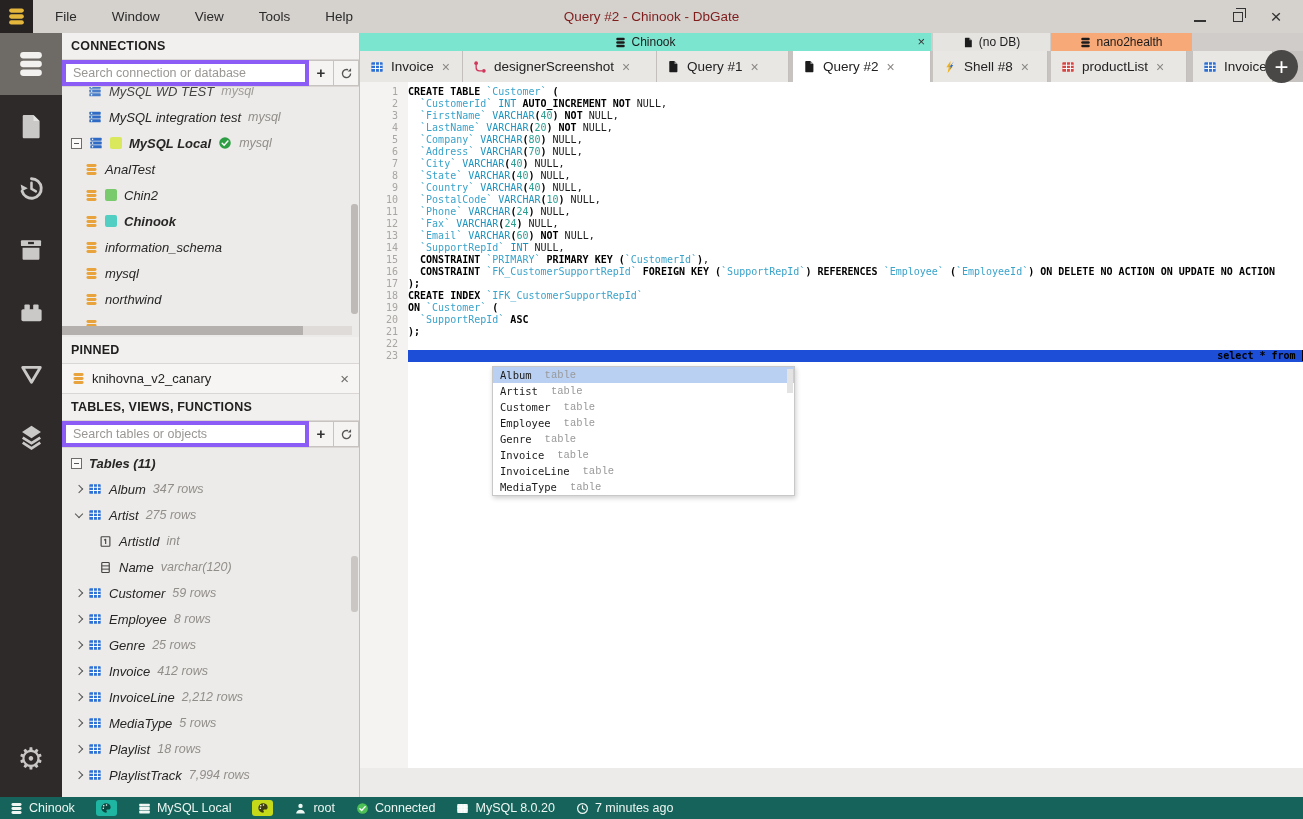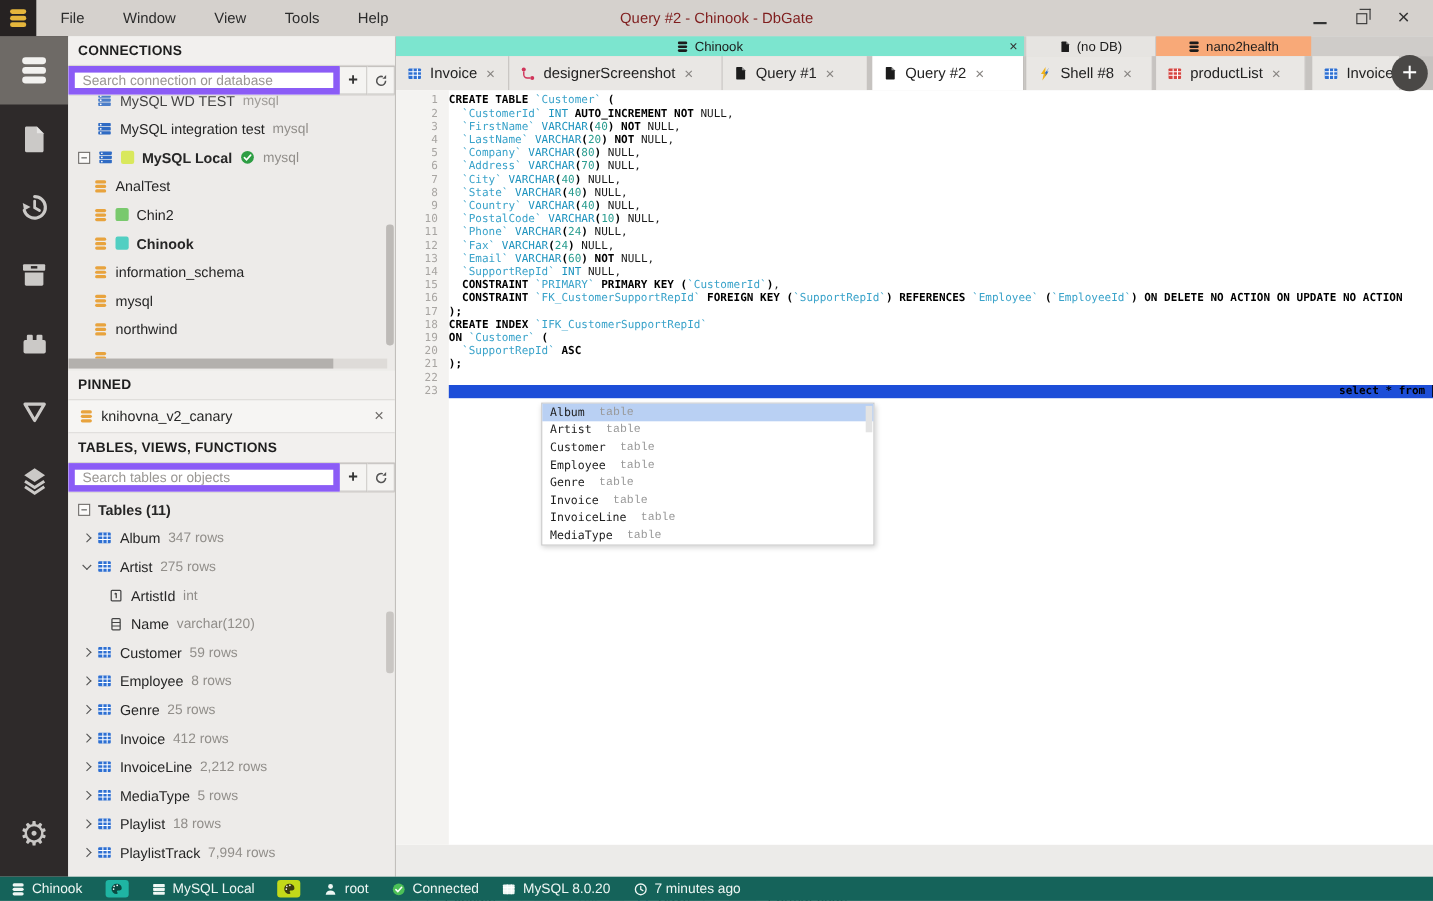--- a/index.html
+++ b/index.html
@@ -25,26 +25,26 @@
   #activitybar { left:0; top:33px; width:62px; height:764px; background:#2e2a2a; color:#cbc9c7; }
   .act { width:62px; height:62px; display:flex; align-items:center; justify-content:center; }
   .act.active { background:#6e6a66; }
   .act.gear { position:absolute; bottom:8px; left:0; }
   .gear-glyph { font-size:30px; color:#c9c7c5; font-family:"DejaVu Sans",sans-serif; }
 
   
   #leftpanel { left:62px; top:33px; width:298px; height:764px; background:#edebe9; border-right:1px solid #c2bfbc; overflow:hidden; }
   .section-header { height:27px; background:#f2f0ee; border-bottom:1px solid #d9d6d3; display:flex; align-items:center; padding:0 9px; font-size:12.5px; font-weight:bold; color:#1e1e1e; letter-spacing:.2px; }
   .search-row { height:27px; display:flex; align-items:stretch; border-bottom:1px solid #d9d6d3; background:#edebe9; }
-  .search-input { flex:1; border:6px solid #8b5cf6; background:#fff; font-size:12.5px; padding:0 7px; color:#333; font-family:inherit; outline:none; }
+  .search-input { flex:1; border:4px solid #8b5cf6; background:#fff; font-size:12.5px; padding:0 7px; color:#333; font-family:inherit; outline:none; }
   .search-input::placeholder { color:#9a9793; }
   .sq-btn { width:25px; border:1px solid #c6c3c0; border-left:none; background:#f5f4f2; display:flex; align-items:center; justify-content:center; color:#444; }
   .plus-glyph::before { content:"+"; font-size:15px; font-weight:bold; color:#333; }
 
-  .trow { display:flex; align-items:center; height:26px; gap:7px; padding-left:9px; font-size:13px; color:#262626; white-space:nowrap; }
+  .trow { display:flex; align-items:center; height:26px; gap:7px; padding-left:9px; font-size:13px; color:#262626; white-space:nowrap;font-style:italic; }
   .trow .badge { color:#918e8a; font-size:12.5px; }
   .b { font-weight:bold; }
   .chev { width:6px; height:6px; border-right:1.6px solid #555; border-bottom:1.6px solid #555; transform:rotate(-45deg); flex:none; margin-right:-1px; }
   .chev.down { transform:rotate(45deg); margin-top:-3px; }
   .expander { width:11px; height:11px; border:1px solid #6e6b68; background:#fbfaf9; position:relative; flex:none; }
   .expander::before { content:""; position:absolute; left:2px; top:4.4px; width:5.4px; height:1.4px; background:#555; }
   .chip { width:12px; height:12px; border-radius:2px; flex:none; }
   .indent-child { padding-left:23px; }
   .indent-col { padding-left:37px; }
   .x-glyph { color:#6f6c69; font-size:15px; line-height:1; }

